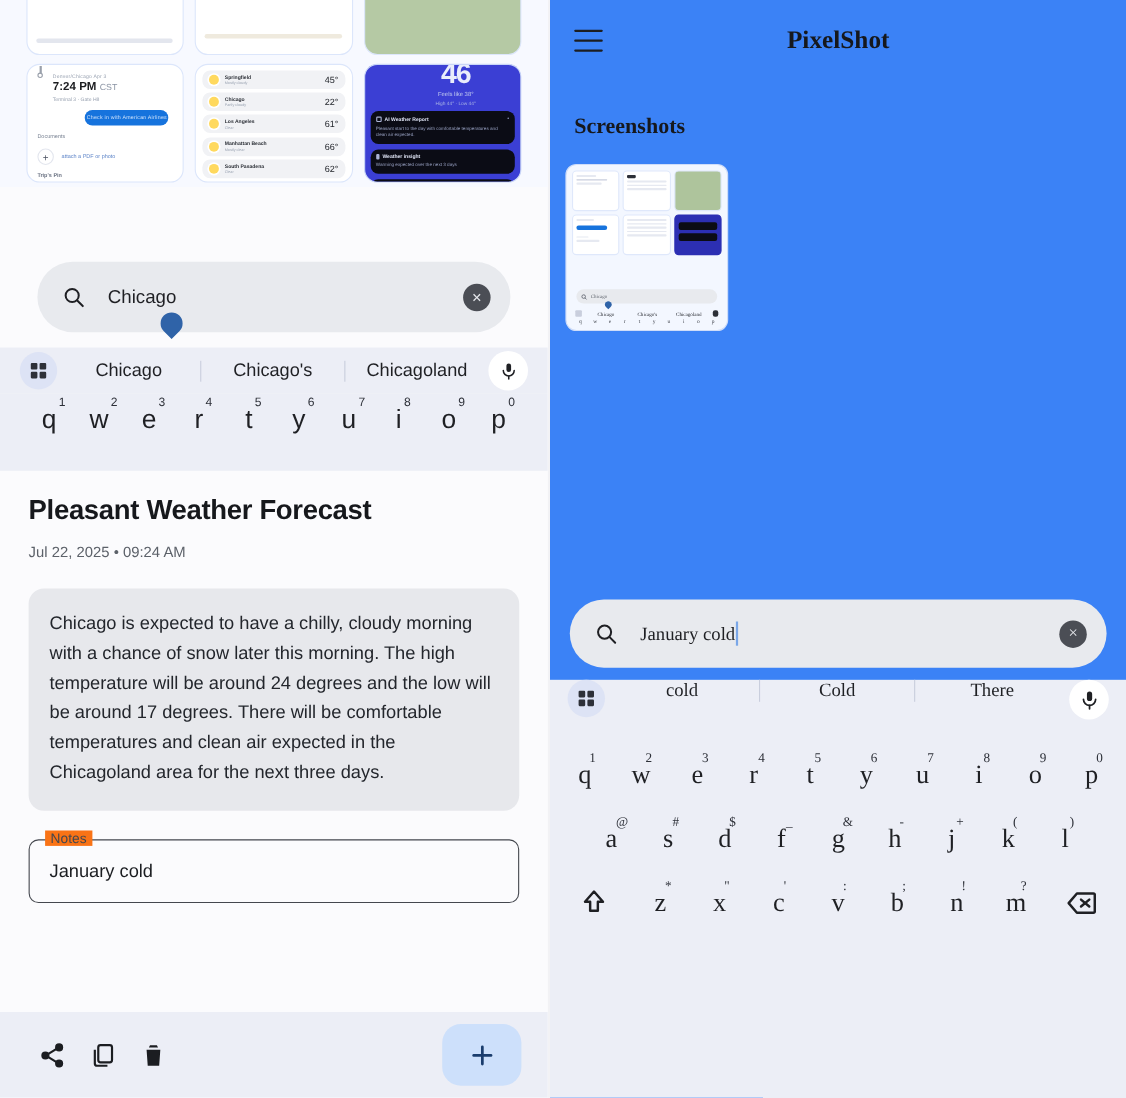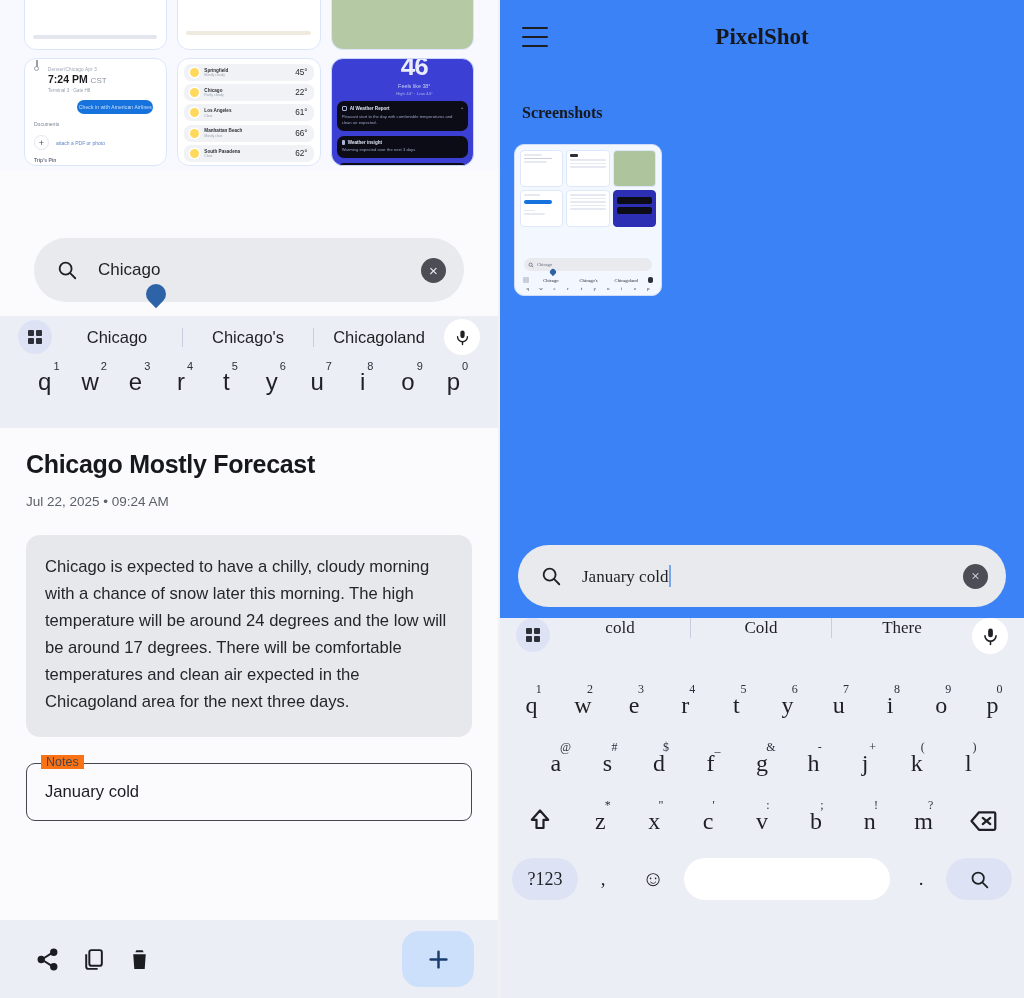--- a/index.html
+++ b/index.html
@@ -168,21 +168,21 @@
     position: relative; width: 524px; height: 998px;
     background: #3b82f6; overflow: hidden; font-family: Liberation Serif, serif;
   }
   .r-appbar { height: 74px; display: flex; align-items: center; padding: 0 22px; position: relative; }
   .hamburger { width: 26px; height: 20px; display: flex; flex-direction: column; justify-content: space-between; }
   .hamburger i { height: 2.4px; background: #1c1e22; border-radius: 2px; display:block; }
   .r-title {
     position: absolute; left: 0; right: 0; text-align: center;
     font-size: 23px; font-weight: bold; color: #16181c; pointer-events: none;
   }
-  .section-label { margin: 30px 0 0 22px; font-size: 16px; font-weight: bold; color: #16181c; }
+  .section-label { margin: 30px 0 0 22px; font-size: 20px; font-weight: bold; color: #16181c; }
 
   .thumb {
     margin: 22px 0 0 14px; width: 148px; height: 152px;
     background: #f3f7ff; border: 1.5px solid #cfddf9; border-radius: 10px;
     overflow: hidden; padding: 5px;
   }
   .t-row { display: flex; gap: 3px; height: 37px; margin-bottom: 3px; }
   .t-card { flex: 1; background: #fff; border: .8px solid #dfe8fb; border-radius: 4px; overflow:hidden; padding:3px;}
   .t-card.green { background: #aec49c; }
   .t-card.dark  { background: #2c2fb3; border-color:#2c2fb3; }
@@ -393,21 +393,21 @@
           <div class="k"><b>t</b><sup>5</sup></div>
           <div class="k"><b>y</b><sup>6</sup></div>
           <div class="k"><b>u</b><sup>7</sup></div>
           <div class="k"><b>i</b><sup>8</sup></div>
           <div class="k"><b>o</b><sup>9</sup></div>
           <div class="k"><b>p</b><sup>0</sup></div>
         </div>
     </div>
 
     <div class="l-article">
-      <div class="art-title">Chicago Mostly Forecast</div>
+      <div class="art-title">Pleasant Weather Forecast</div>
       <div class="art-date">Jul 22, 2025 • 09:24 AM</div>
       <div class="art-body">Chicago is expected to have a chilly, cloudy morning with a chance of snow later this morning. The high temperature will be around 24 degrees and the low will be around 17 degrees. There will be comfortable temperatures and clean air expected in the Chicagoland area for the next three days.</div>
 
       <div class="notes-field">
         <div class="notes-legend">Notes</div>
         <div class="notes-value">January cold</div>
       </div>
     </div>
 
     <div class="l-toolbar">
@@ -598,30 +598,15 @@
           </div>
         <div class="key wide">
           <svg width="30" height="30" viewBox="0 0 24 24" fill="none" stroke="#1f2024" stroke-width="1.8" style="margin:8px auto 0">
             <path d="M8 5h12a1 1 0 0 1 1 1v12a1 1 0 0 1-1 1H8L2 12l6-7z" stroke-linejoin="round"></path>
             <line x1="11" y1="9.5" x2="17" y2="14.5" stroke-linecap="round"></line>
             <line x1="17" y1="9.5" x2="11" y2="14.5" stroke-linecap="round"></line>
           </svg>
         </div>
       </div>
 
-      <div class="krow r4">
-        <div class="k123">?123</div>
-        <div class="kcomma">,</div>
-        <div class="kemoji">☺</div>
-        <div class="kspace"></div>
-        <div class="kperiod">.</div>
-        <div class="ksearch">
-          <span>
-            <svg width="21" height="21" viewBox="0 0 24 24" fill="none" stroke="#1f2024" stroke-width="2">
-              <circle cx="10.5" cy="10.5" r="6.5"></circle>
-                <line x1="15.5" y1="15.5" x2="21" y2="21" stroke-linecap="round"></line>
-            </svg>
-          </span>
-        </div>
-      </div>
     </div>
   </div>
 </div>
 
 </body></html>

